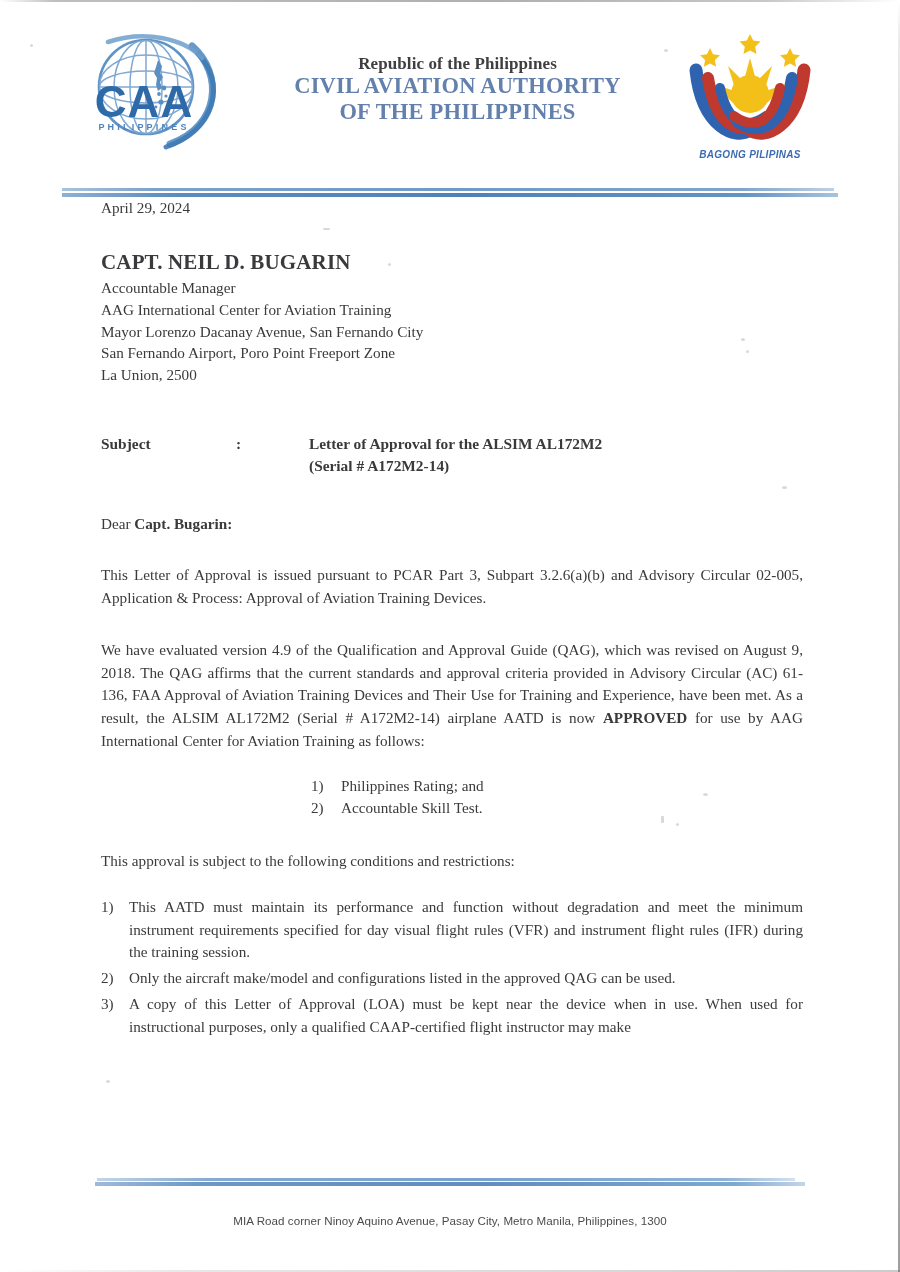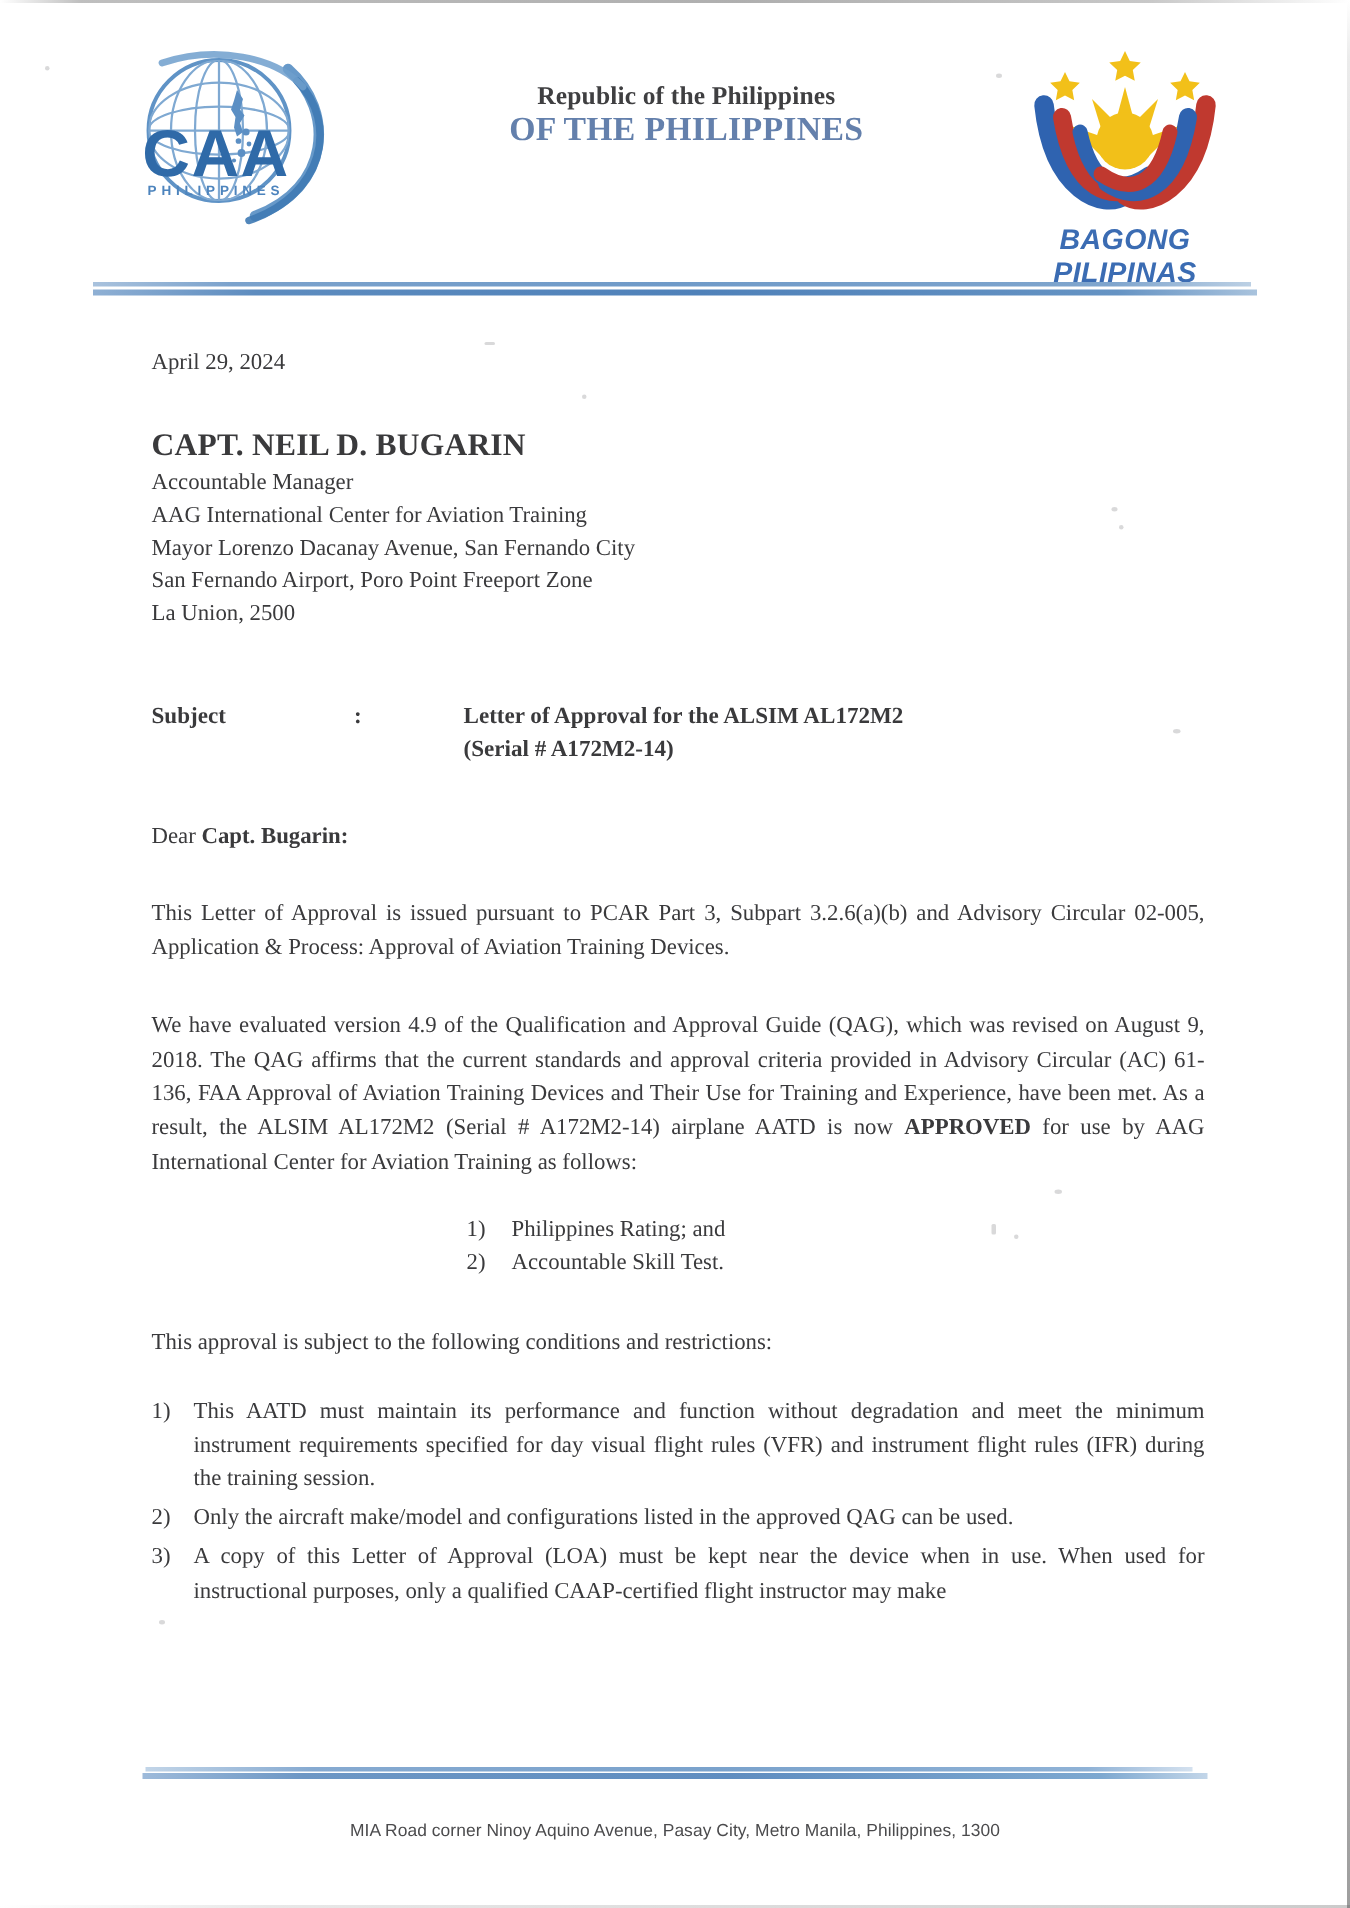--- a/index.html
+++ b/index.html
@@ -58,21 +58,21 @@
     right: 12px;
     top: 4px;
     width: 152px;
     height: 132px;
     text-align: center;
   }
   .bagong-label {
     font-family: "Liberation Sans", sans-serif;
     font-style: italic;
     font-weight: bold;
-    font-size: 19px;
+    font-size: 10px;
     letter-spacing: .3px;
     color: #3b6cb3;
     margin-top: 1px;
   }
 
   .agency-block {
     position: absolute;
     left: 215px;
     right: 200px;
     top: 26px;
@@ -104,21 +104,20 @@
     background: linear-gradient(to right, #a9c2dd 0%, #7ba2cc 12%, #6f9ac8 50%, #7fa5cd 88%, #bcd0e4 100%);
   }
   .rule-header .bar-b {
     position: absolute; left: 0; right: 0; top: 5px; height: 4px;
     background: linear-gradient(to right, #8fb0d4 0%, #5d8cbf 14%, #4f81b9 52%, #6593c3 88%, #a9c3dd 100%);
   }
 
   
   .content {
     margin: 0 97px 0 101px;
-    padding-top: 34px;
     font-size: 15.2px;
     line-height: 1.45;
   }
 
   .date-line {
     font-size: 15.2px;
     margin-bottom: 28px;
   }
 
   .addressee { margin-bottom: 0; }
@@ -273,20 +272,21 @@
         <path d="M124 22 C152 50 142 98 92 115" fill="none" stroke="#3f7ab4" stroke-width="5" stroke-linecap="round" opacity=".9"></path>
         <path d="M34 10 C70 -2 110 6 128 26" fill="none" stroke="#6e9fcd" stroke-width="4.5" stroke-linecap="round" opacity=".85"></path>
 
         <text x="70" y="85" font-family="Liberation Sans, sans-serif" font-size="44" font-weight="bold" fill="#2f6aa8" text-anchor="middle" letter-spacing="1">CAA</text>
         <text x="70" y="98" font-family="Liberation Sans, sans-serif" font-size="9" font-weight="bold" fill="#4d84bd" text-anchor="middle" letter-spacing="3.2">PHILIPPINES</text>
       </svg>
     </div>
 
     <div class="agency-block">
       <div class="agency-republic">Republic of the Philippines</div>
+      <div class="agency-name">CIVIL AVIATION AUTHORITY</div>
       <div class="agency-name">OF THE PHILIPPINES</div>
     </div>
 
     <div class="logo-bagong">
       <svg viewBox="0 0 152 112" width="152" height="112" aria-hidden="true">
 
         <g fill="#f2c019">
           <path d="M76 2 l3.2 6.6 7.3 1 -5.3 5.1 1.3 7.2 -6.5-3.4 -6.5 3.4 1.3-7.2 -5.3-5.1 7.3-1z"></path>
           <path d="M36 16 l3 6.2 6.9 1 -5 4.8 1.2 6.8 -6.1-3.2 -6.1 3.2 1.2-6.8 -5-4.8 6.9-1z"></path>
           <path d="M116 16 l3 6.2 6.9 1 -5 4.8 1.2 6.8 -6.1-3.2 -6.1 3.2 1.2-6.8 -5-4.8 6.9-1z"></path>

